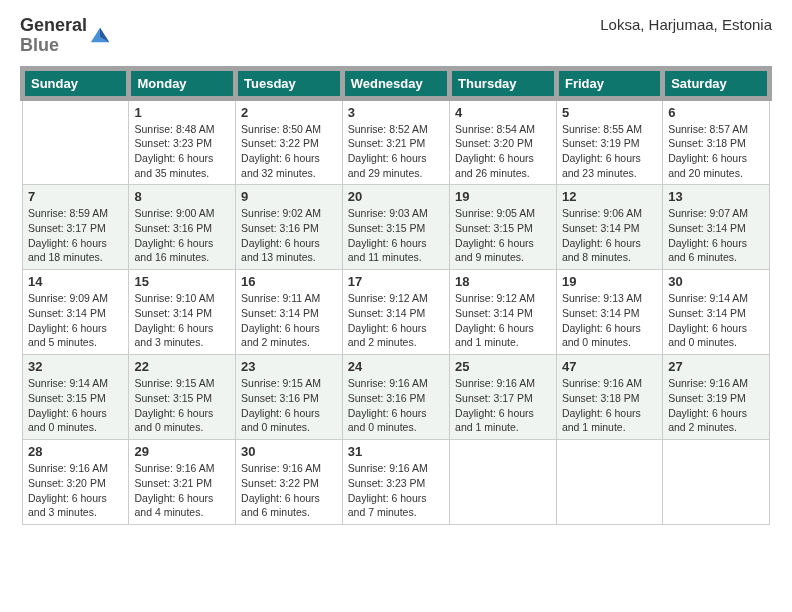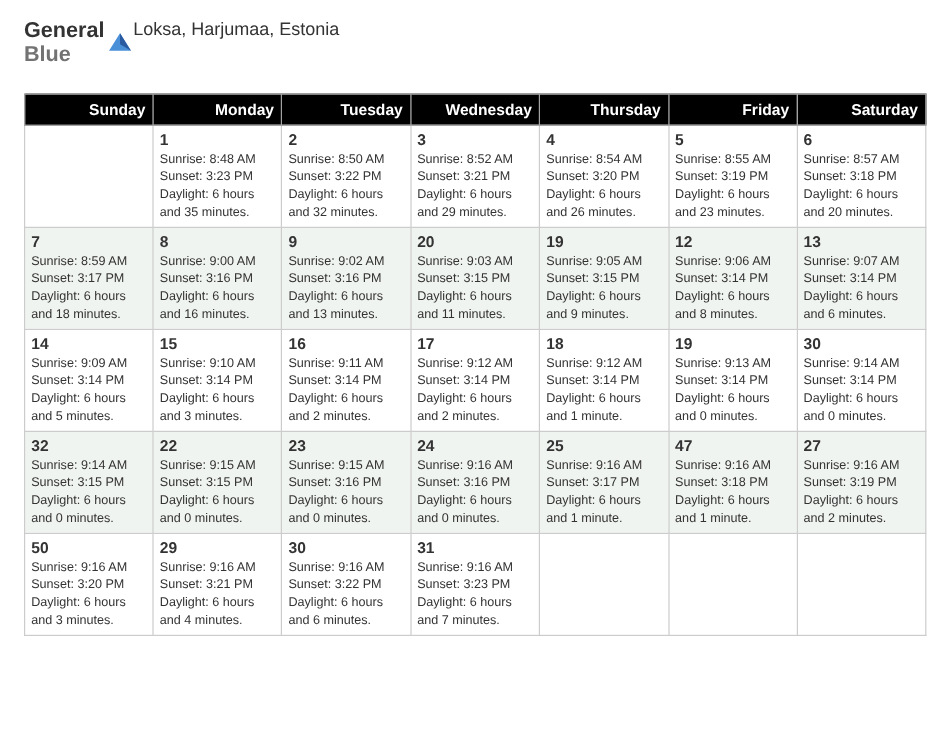--- a/index.html
+++ b/index.html
@@ -9,23 +9,23 @@
       width: 792px;
       height: 612px;
       overflow: hidden;
     }
     .container {
       width: 792px;
       padding: 16px 20px 10px 20px;
     }
     .header {
       display: flex;
-      justify-content: flex-start;
+      justify-content: space-between;
       align-items: flex-start;
-      margin-bottom: 22px;
+      margin-bottom: 10px;
     }
     .logo {
       display: flex;
       align-items: center;
     }
     .logo-text {
       display: flex;
       flex-direction: column;
       font-size: 18px;
       font-weight: bold;
@@ -50,27 +50,27 @@
     .location {
       font-size: 15px;
       color: #333;
     }
     .calendar {
       width: 100%;
       border-collapse: collapse;
       font-size: 11px;
     }
     .calendar thead th {
-      background-color: #000000;
+      background-color: #0f766e;
       color: white;
-      text-align: right;
+      text-align: left;
       padding: 5px 6px;
       font-size: 13px;
       font-weight: bold;
-      border: 1px solid #a3a3a3;
+      border: 5px solid #a3a3a3;
     }
     .calendar tbody td {
       border: 1px solid #ccc;
       vertical-align: top;
       padding: 4px 5px;
       width: 108px;
       min-height: 80px;
       height: 85px;
     }
     .day-number {
@@ -243,21 +243,21 @@
             <span class="day-number">47</span>
             <div class="day-info">Sunrise: 9:16 AM<br>Sunset: 3:18 PM<br>Daylight: 6 hours<br>and 1 minute.</div>
           </td>
           <td>
             <span class="day-number">27</span>
             <div class="day-info">Sunrise: 9:16 AM<br>Sunset: 3:19 PM<br>Daylight: 6 hours<br>and 2 minutes.</div>
           </td>
         </tr>
         <tr>
           <td>
-            <span class="day-number">50</span>
+            <span class="day-number">28</span>
             <div class="day-info">Sunrise: 9:16 AM<br>Sunset: 3:20 PM<br>Daylight: 6 hours<br>and 3 minutes.</div>
           </td>
           <td>
             <span class="day-number">29</span>
             <div class="day-info">Sunrise: 9:16 AM<br>Sunset: 3:21 PM<br>Daylight: 6 hours<br>and 4 minutes.</div>
           </td>
           <td>
             <span class="day-number">30</span>
             <div class="day-info">Sunrise: 9:16 AM<br>Sunset: 3:22 PM<br>Daylight: 6 hours<br>and 6 minutes.</div>
           </td>

